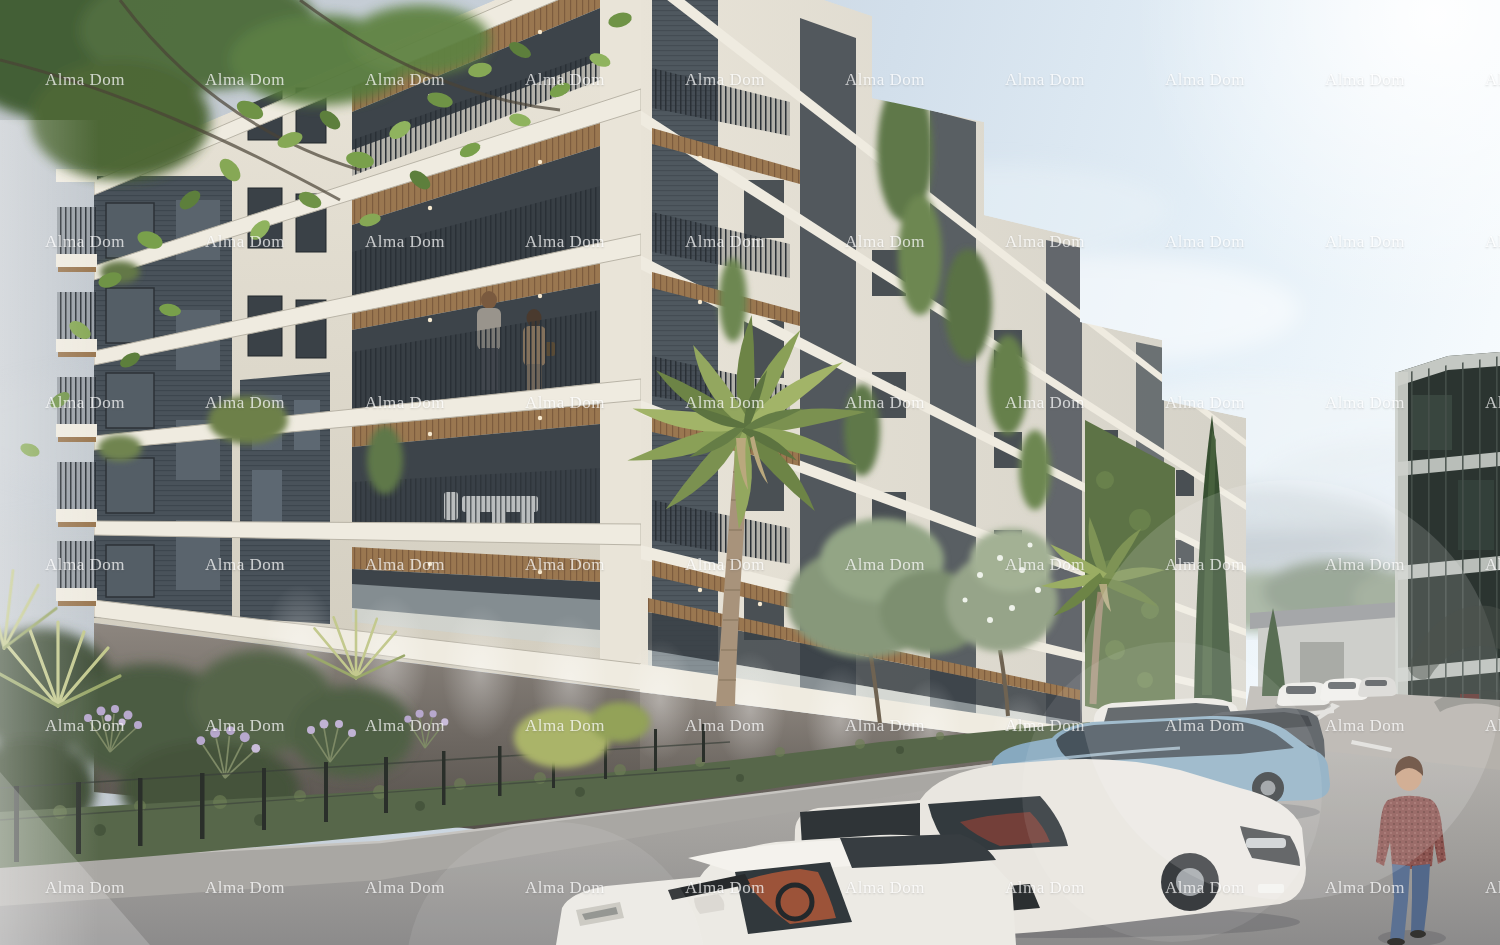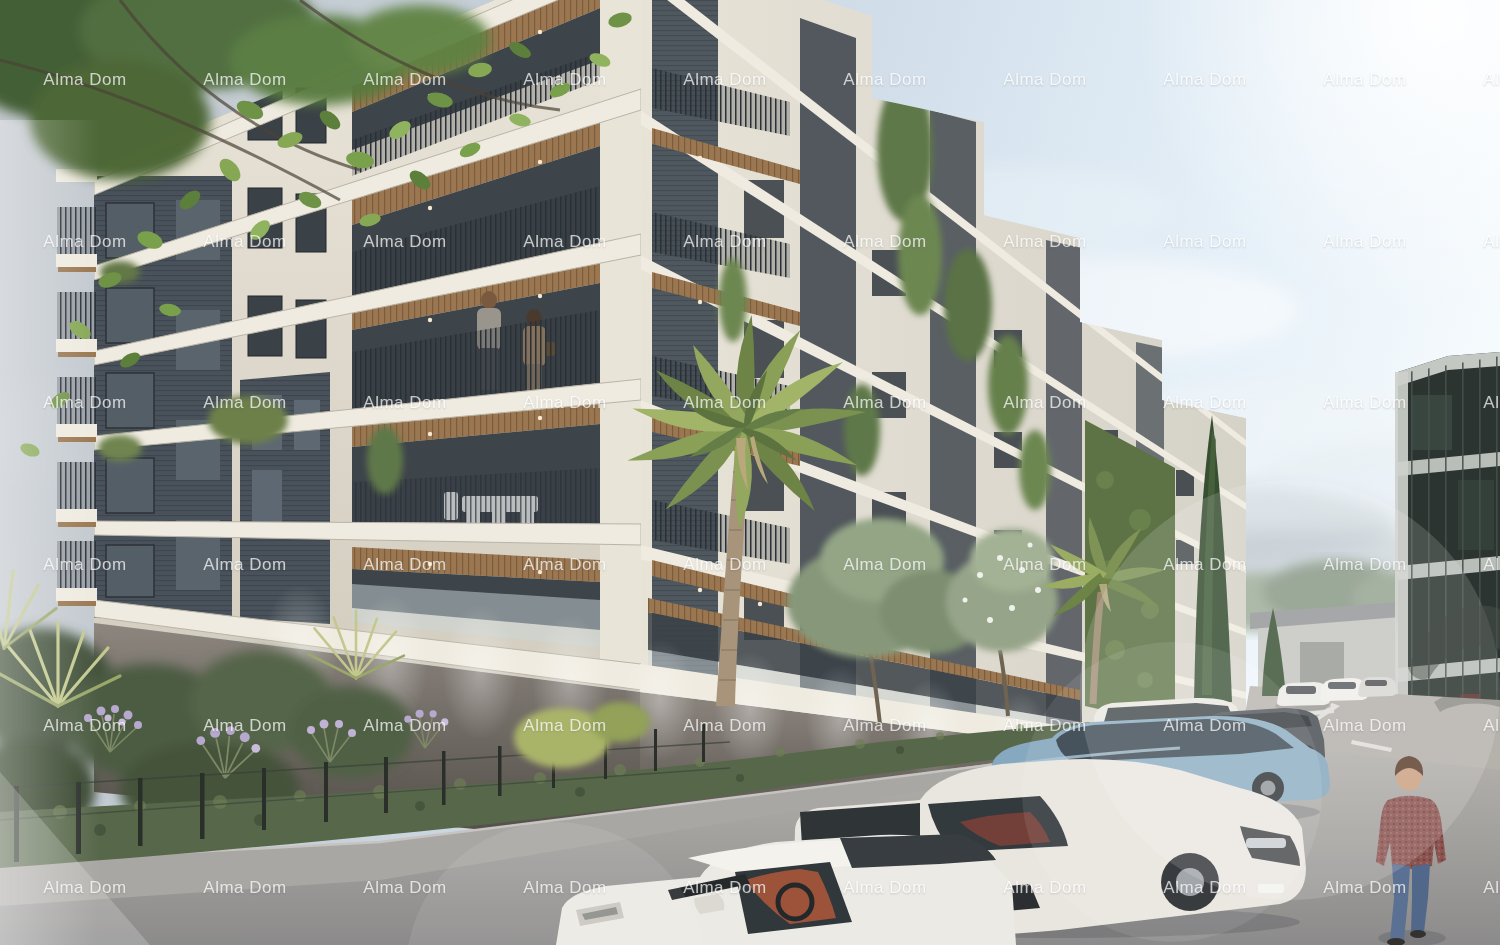--- a/index.html
+++ b/index.html
@@ -2,21 +2,21 @@
 <html><head>
 <meta charset="utf-8">
 <style>
   html,body{margin:0;padding:0;background:#222;}
   .stage{position:relative;width:1500px;height:945px;overflow:hidden;
     font-family:"Liberation Serif", serif;
     background:linear-gradient(105deg,#c2c7cc 0%,#c6cfd8 28%,#d2dfeb 52%,#e5f0f8 74%,#f5fafd 90%,#fcfdfe 100%);}
   .stage svg{position:absolute;left:0;top:0;}
   .wm-layer{position:absolute;left:0;top:0;width:100%;height:100%;pointer-events:none;}
   .wm-layer span{position:absolute;transform:translate(-50%,-50%);white-space:nowrap;
-    font-family:Liberation Sans, sans-serif;letter-spacing:.5px;
+    font-family:Liberation Serif, serif;letter-spacing:.5px;
     text-shadow:0 1px 2px rgba(95,95,95,.35);}
 </style>
 </head>
 <body>
 
 <div class="stage">
 <svg width="1500" height="945" viewBox="0 0 1500 945">
   <defs>
     <radialGradient id="sunGrad">
           <stop offset="0%" stop-color="#ffffff" stop-opacity=".95"></stop>

